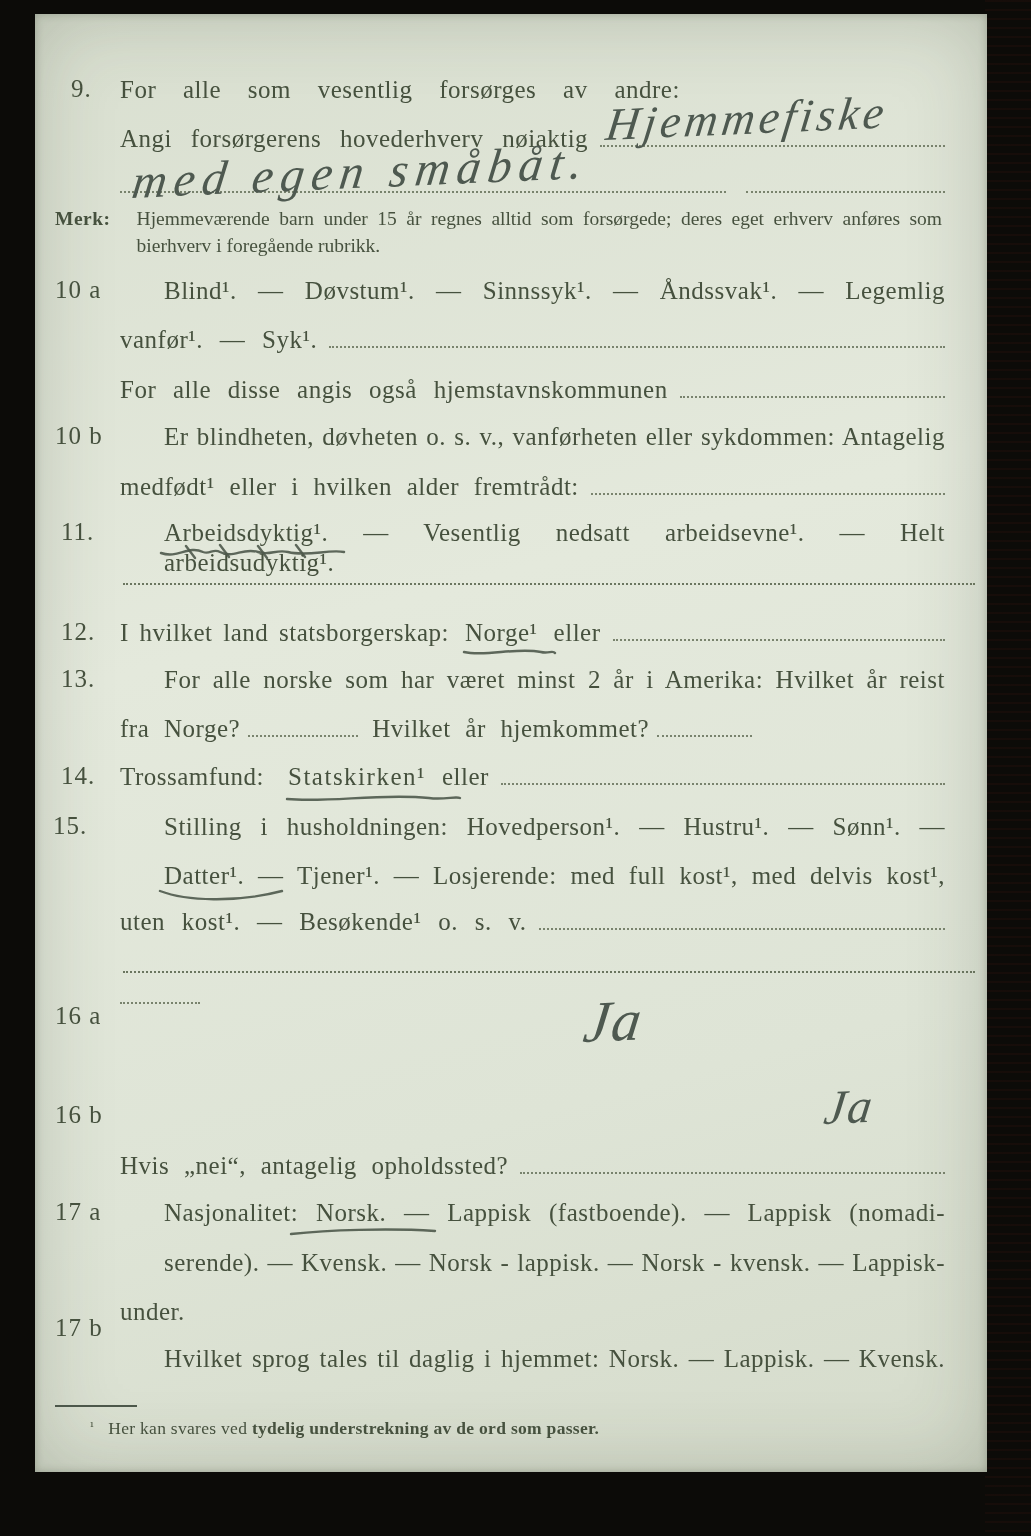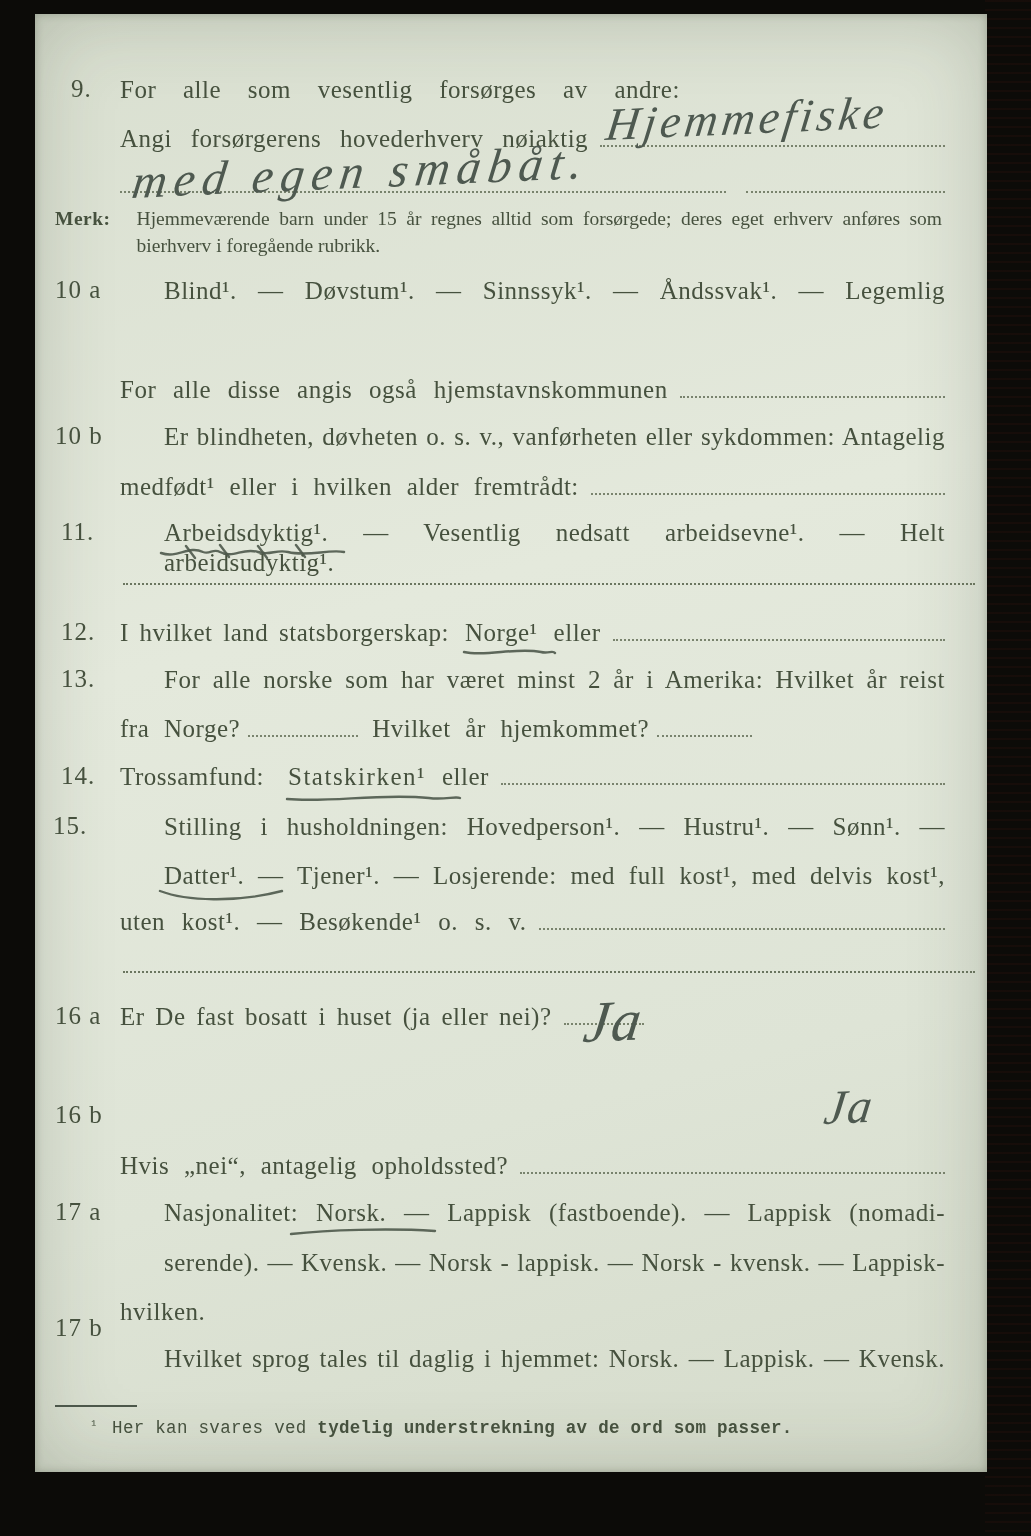--- a/index.html
+++ b/index.html
@@ -42,21 +42,21 @@
   .mr12{margin-right:12px}.mr16{margin-right:16px}.mr24{margin-right:24px}
   .hand {
     position:absolute; font-style:italic; color:#4e5950; white-space:nowrap;
     transform:rotate(-2.5deg) skewX(-10deg); transform-origin:left bottom;
   }
   .hand-u { position:relative; }
   .hand-u svg { position:absolute; overflow:visible; pointer-events:none; }
   .merk { position:absolute; left:20px; right:45px; display:flex; font-size:19.5px; line-height:27px; }
   .merk .mlabel { font-weight:bold; margin-right:18px; letter-spacing:.5px; flex:0 0 auto; }
   .merk .mtext { text-align:justify;margin-left:8px; }
-  .footnote { position:absolute; left:55px; right:60px; font-size:17.5px; letter-spacing:.3px; white-space:nowrap;font-family:Liberation Mono, monospace; }
+  .footnote { position:absolute; left:55px; right:60px; font-size:17.5px; letter-spacing:.3px; white-space:nowrap; }
   .footnote .fb { font-weight:bold; }
   .fnmark { font-size:13px; vertical-align:4px; margin-right:14px; }
   svg path { stroke:#4e594b; stroke-width:2.4; fill:none; stroke-linecap:round; opacity:.9; }
 </style>
 </head>
 <body>
 
 <div class="stage">
   <div class="streaks"></div>
 
@@ -75,20 +75,24 @@
     <span class="hand" style="left:568px; top:84px; font-size:46px; letter-spacing:4px">Hjemmefiske</span>
     <span class="hand" style="left:94px; top:140px; font-size:48px; letter-spacing:7px">med egen småbåt.</span>
 
     <div class="merk" style="top:191px">
       <span class="mlabel">Merk:</span>
       <span class="mtext">Hjemmeværende barn under 15 år regnes alltid som forsørgede; deres eget erhverv anføres som bierhverv i foregående rubrikk.</span>
     </div>
 
     <span class="num" style="left:20px; top:262px">10 a</span>
     <div class="line just" style="top:262px"><span>Blind¹. — Døvstum¹. — Sinnssyk¹. — Åndssvak¹. — Legemlig</span></div>
+    <div class="line flexline" style="top:311px">
+      <span class="ws10 mr12">vanfør¹. — Syk¹.</span>
+      <span class="fill"></span>
+    </div>
     <div class="line flexline" style="top:361px">
       <span class="ws10 mr12">For alle disse angis også hjemstavnskommunen</span>
       <span class="fill"></span>
     </div>
 
     <span class="num" style="left:20px; top:408px">10 b</span>
     <div class="line just" style="top:408px"><span>Er blindheten, døvheten o. s. v., vanførheten eller sykdommen: Antagelig</span></div>
     <div class="line flexline" style="top:458px">
       <span class="ws8 mr12">medfødt¹ eller i hvilken alder fremtrådt:</span>
       <span class="fill"></span>
@@ -140,41 +144,40 @@
           </svg></span><span> — Tjener¹. — Losjerende: med full kost¹, med delvis kost¹,</span>
     </div>
     <div class="line flexline" style="top:893px">
       <span class="ws10 mr12">uten kost¹. — Besøkende¹ o. s. v.</span>
       <span class="fill"></span>
     </div>
     <div class="sep" style="left:88px; right:12px; top:957px"></div>
 
     <span class="num" style="left:20px; top:988px">16 a</span>
     <div class="line flexline" style="top:988px">
-      <span class="ws4 mr12">Er De fast bosatt i huset (ja eller nei)?</span>
       <span class="fillfix" style="width:80px"></span>
     </div>
     <span class="hand" style="left:545px; top:975px; font-size:58px; letter-spacing:2px">Ja</span>
 
     <span class="num" style="left:20px; top:1087px">16 b</span>
     <span class="hand" style="left:786px; top:1066px; font-size:48px; letter-spacing:2px">Ja</span>
     <div class="line flexline" style="top:1137px">
       <span class="ws8 mr12">Hvis „nei“, antagelig opholdssted?</span>
       <span class="fill"></span>
     </div>
 
     <span class="num" style="left:20px; top:1184px">17 a</span>
     <div class="line just" style="top:1184px">
       <span>Nasjonalitet:</span>
       <span class="hand-u"><span>Norsk.</span><svg width="150" height="20" style="left:-28px; bottom:-16px">
             <path d="M3 12 C 40 8 100 6 147 9"></path>
           </svg></span><span> — Lappisk (fastboende). — Lappisk (nomadi-</span>
     </div>
     <div class="line just" style="top:1234px"><span>serende). — Kvensk. — Norsk - lappisk. — Norsk - kvensk. — Lappisk-</span></div>
-    <div class="line" style="top:1283px"><span>hvilken.</span></div>
+    <div class="line" style="top:1283px"><span>under.</span></div>
 
     <span class="num" style="left:20px; top:1300px">17 b</span>
     <div class="line just" style="top:1330px"><span>Hvilket sprog tales til daglig i hjemmet: Norsk. — Lappisk. — Kvensk.</span></div>
 
     <div class="rule" style="left:20px; top:1391px; width:82px"></div>
     <div class="footnote" style="top:1404px">
       <span class="fnmark">¹</span><span>Her kan svares ved </span><span class="fb">tydelig understrekning av de ord som passer.</span>
     </div>
 
   </div>

